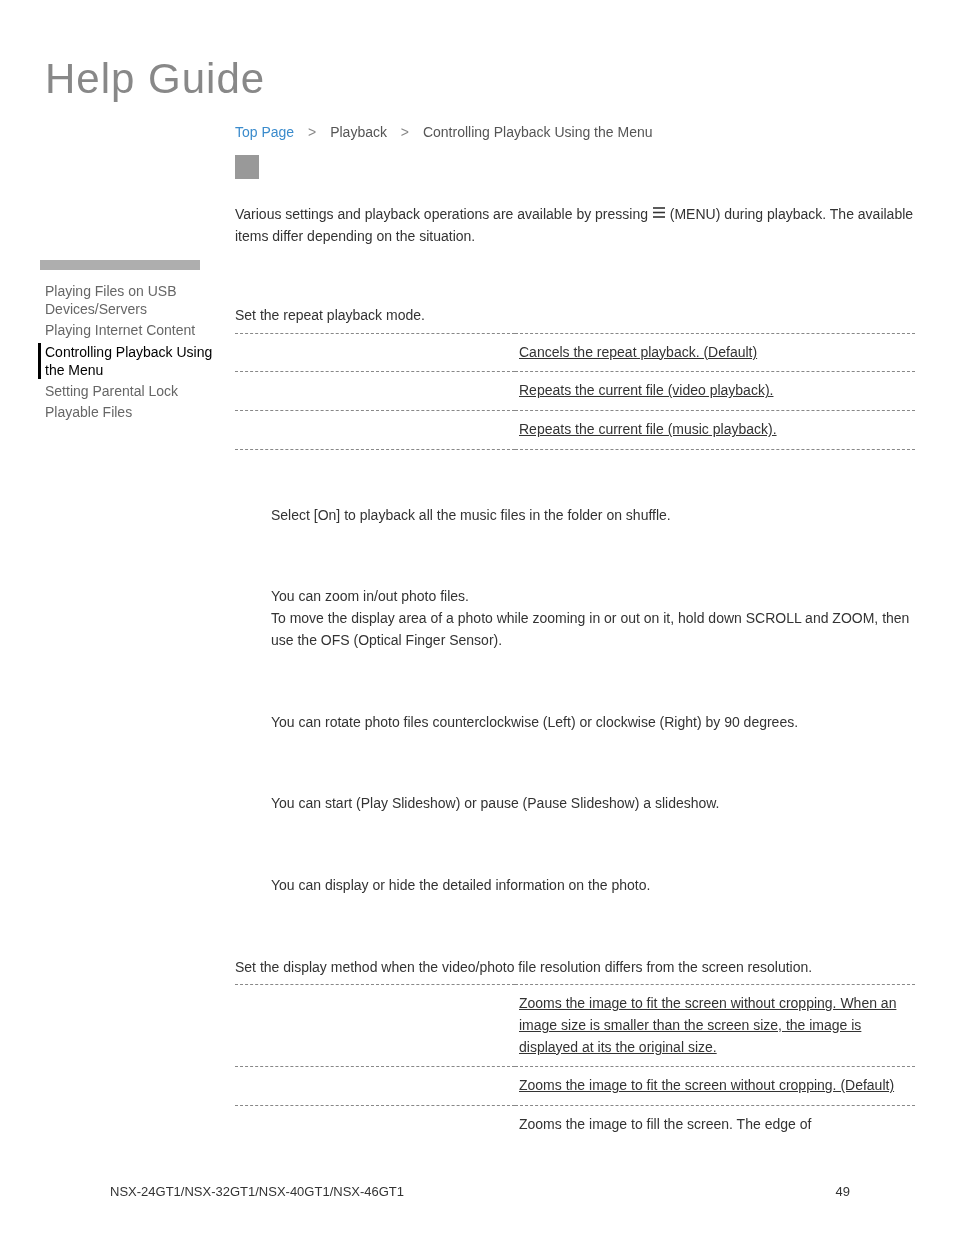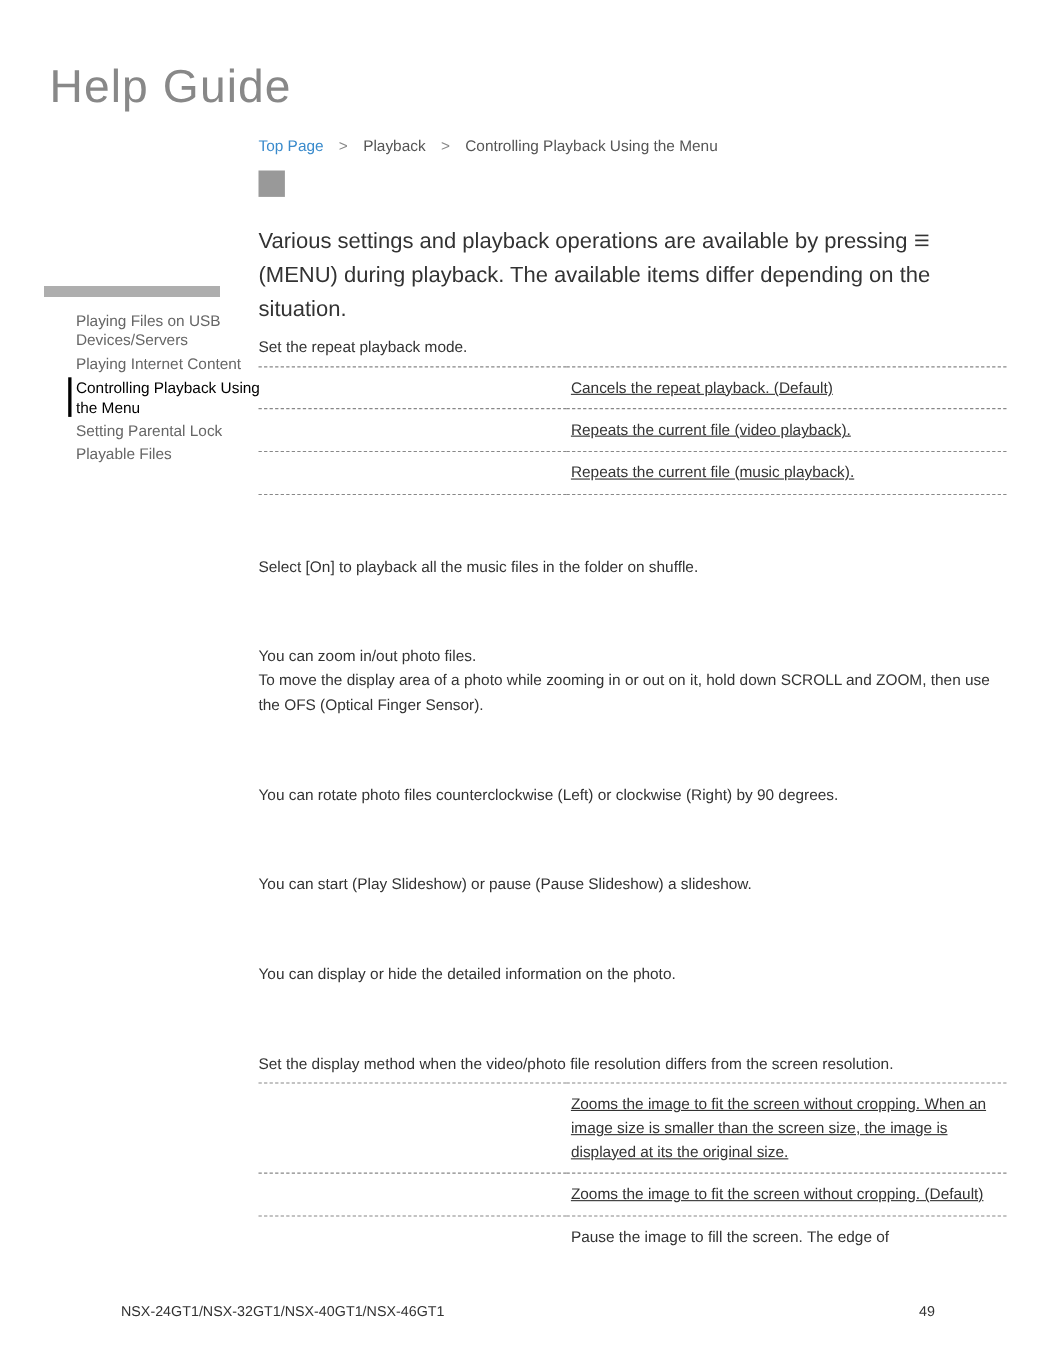--- a/index.html
+++ b/index.html
@@ -36,21 +36,21 @@
     left: 235px;
     width: 24px;
     height: 24px;
     background: #999;
   }
   .intro {
     position: absolute;
     top: 204px;
     left: 235px;
     width: 680px;
-    font-size: 20px;
+    font-size: 14px;
     line-height: 1.55;
   }
   .menu-icon {
     display: inline-block;
     vertical-align: middle;
     position: relative;
     top: -1px;
   }
   
   .side-grey-bar {
@@ -61,21 +61,20 @@
     height: 10px;
     background: #aeaeae;
   }
   .sidebar {
     position: absolute;
     top: 282px;
     left: 45px;
     width: 170px;
     font-size: 14px;
     color: #666;
-    margin-left: 24px;
   }
   .sidebar .item {
     margin-bottom: 3px;
     line-height: 1.3;
     cursor: pointer;
   }
   .sidebar .active {
     color: #000;
     position: relative;
   }
@@ -105,21 +104,21 @@
   }
   table.dashed td {
     border-top: 1px dashed #888;
     padding: 8px 4px 8px 4px;
     vertical-align: top;
     font-size: 14px;
     text-decoration: underline;
   }
   table.dashed tr:last-child td { border-bottom: 1px dashed #888; }
   table.dashed td.col1 { width: 280px; }
-  .block { margin-bottom: 60px; }
+  .block { margin-bottom: 60px; margin-left: 36px; }
   
   .footer {
     position: absolute;
     top: 1184px;
     left: 110px;
     width: 740px;
     font-size: 13px;
   }
   .footer .pg { float: right; }
 </style>
@@ -202,21 +201,21 @@
     <tr>
           <td class="col1"></td>
           <td>Zooms the image to fit the screen without cropping. (Default)</td>
         </tr>
   </tbody>
     </table>
   <table style="width:100%;border-collapse:collapse">
     <tbody>
         <tr>
           <td class="col1" style="width:280px"></td>
-          <td style="font-size:14px;padding:0 4px">Pause the image to fill the screen. The edge of</td>
+          <td style="font-size:14px;padding:0 4px">Zooms the image to fill the screen. The edge of</td>
         </tr>
   </tbody>
     </table>
 
 </div>
 
 <div class="footer">
   <span>NSX-24GT1/NSX-32GT1/NSX-40GT1/NSX-46GT1</span>
   <span class="pg">49</span>
 </div>

